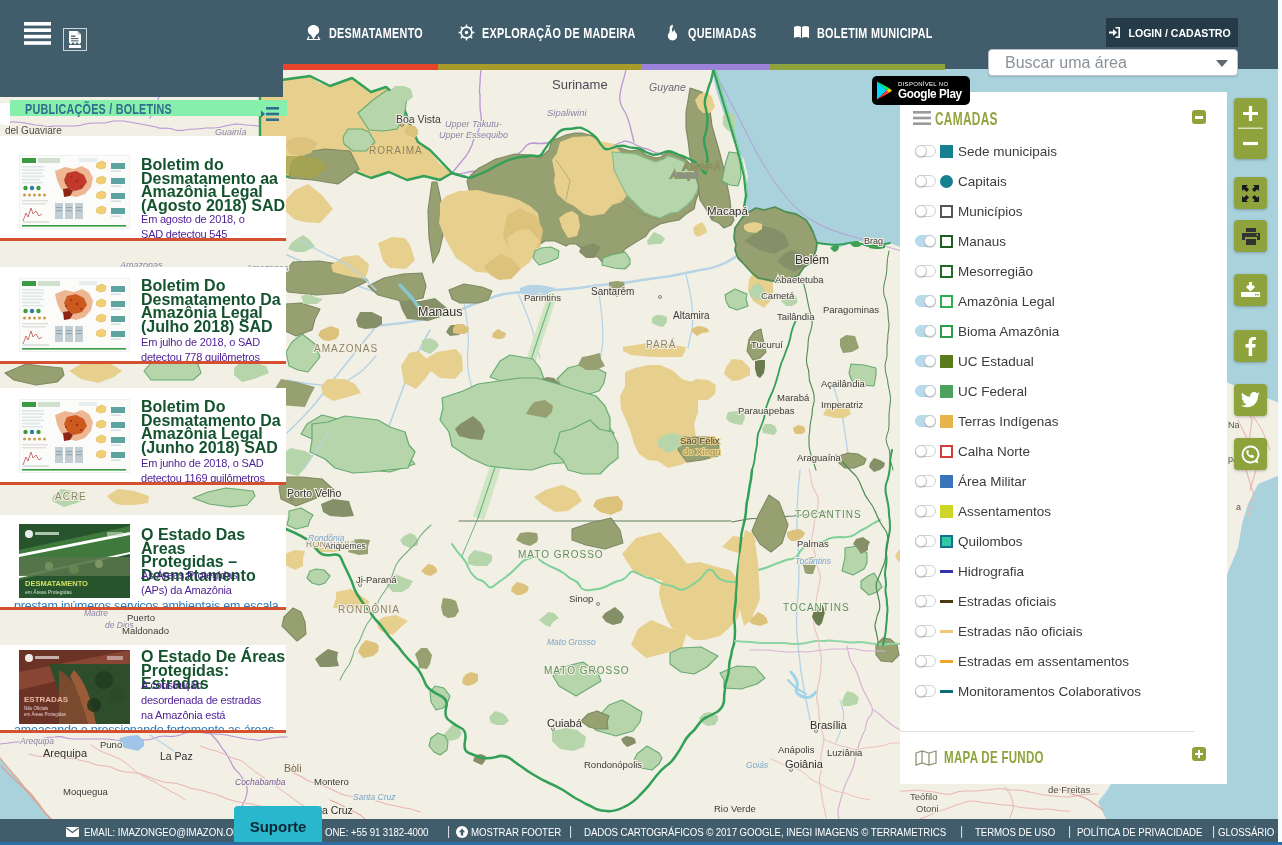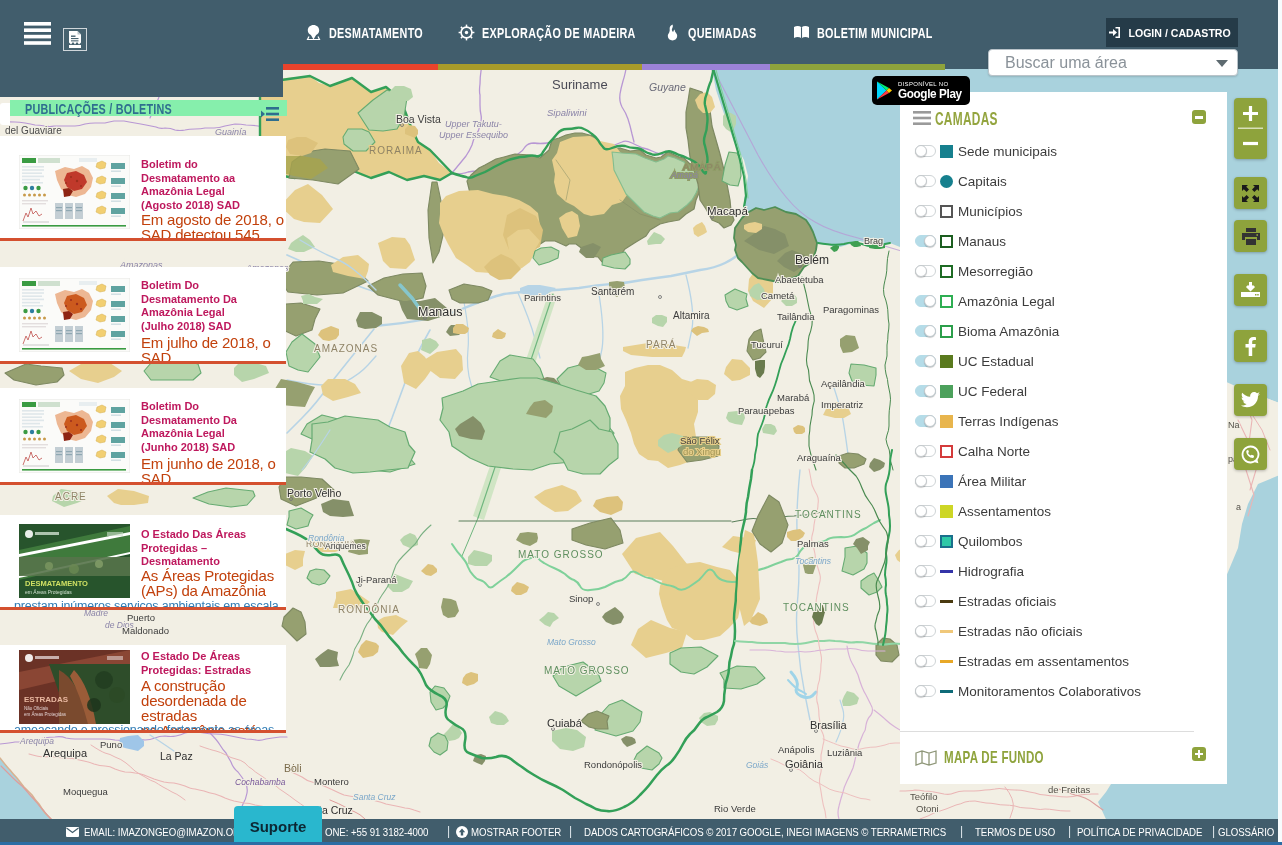--- a/index.html
+++ b/index.html
@@ -17,22 +17,22 @@
   #loginBtn { left:1106px; top:18px; width:132px; height:29px; background:#253b48; color:#fff; font-size:11.5px; font-weight:bold; display:flex; align-items:center; justify-content:center; z-index:23; }
   #searchBox { left:988px; top:49px; width:250px; height:27px; background:#fff; border:1px solid #b9c3c9; border-radius:4px; z-index:24; color:#8a9299; font-size:16px; line-height:25px; padding-left:16px; box-shadow:0 1px 2px rgba(0,0,0,.15);}
   #searchBox .caret { position:absolute; right:9px; top:10px; width:0; height:0; border-left:6px solid transparent; border-right:6px solid transparent; border-top:7px solid #5d6a70; }
   #gplay { left:872px; top:76px; width:98px; height:29px; background:#000; border-radius:5px; z-index:29; color:#fff; display:flex; align-items:center; padding-left:4px; }
   
   #pubHeader { left:10px; top:100px; width:277px; height:16px; background:#86efac; z-index:31; display:flex; align-items:center; }
   #pubHeader .t { color:#2f6e8e; font-weight:bold; font-size:15px; margin-left:15px; transform:scaleX(0.72); transform-origin:left center; white-space:nowrap; letter-spacing:0.3px;}
   #pubNotch { left:0; top:103px; width:10px; height:22px; background:#fff; z-index:31; border-radius:3px 0 0 3px;}
   .card { position:absolute; left:0; width:286px; background:#fff; border-bottom:3px solid #d4502f; z-index:31; overflow:hidden; }
   .card .thumb { position:absolute; left:19px; top:19px; width:111px; height:74px; }
-  .card .tt { position:absolute; left:141px; width:150px; font-size:11px; font-weight:bold; color:#be185d; line-height:13.5px; }
-  .card .st { position:absolute; left:141px; width:160px; font-size:15px; color:#c2410c; line-height:15px; letter-spacing:-0.2px; }
+  .card .tt { position:absolute; left:141px; width:150px; font-size:16px; font-weight:bold; color:#14532d; line-height:13.5px; }
+  .card .st { position:absolute; left:141px; width:160px; font-size:11px; color:#4c1d95; line-height:15px; letter-spacing:-0.2px; }
   .card .st2 { position:absolute; left:14px; width:272px; font-size:12.5px; color:#2f7cb5; white-space:nowrap; letter-spacing:-0.2px; }
   
   #layers { left:900px; top:92px; width:327px; height:692px; background:#fff; z-index:28; }
   #layers h2 { position:absolute; left:35px; top:17px; color:#94a53f; font-size:17.5px; font-weight:bold; transform:scaleX(0.68); transform-origin:left top; white-space:nowrap; letter-spacing:0.4px; }
   .lrow { position:absolute; left:15px; height:30px; display:flex; align-items:center; font-size:13.5px; color:#3c3c3c; }
   .tog { width:21px; height:12px; border-radius:7px; background:#fff; border:1px solid #cfd4d6; position:relative; flex:none; margin-right:4px; }
   .tog .knob { position:absolute; left:-1px; top:-1px; width:12px; height:12px; border-radius:50%; background:#fff; border:1px solid #c4c9cc; box-shadow:0 1px 1px rgba(0,0,0,.2); }
   .tog.on { background:#b5dce8; border-color:#b5dce8; }
   .tog.on .knob { left:auto; right:-1px; }
   .swatch { width:13px; height:13px; flex:none; margin-right:5px; }

